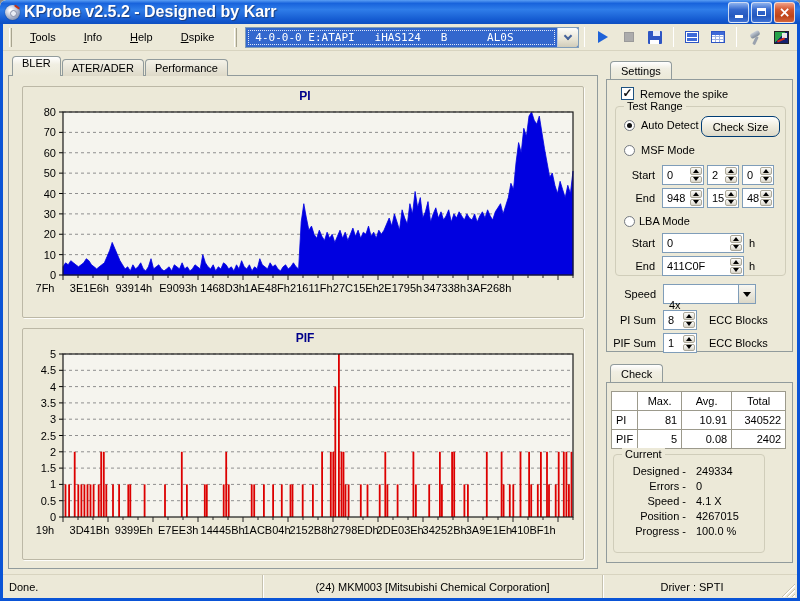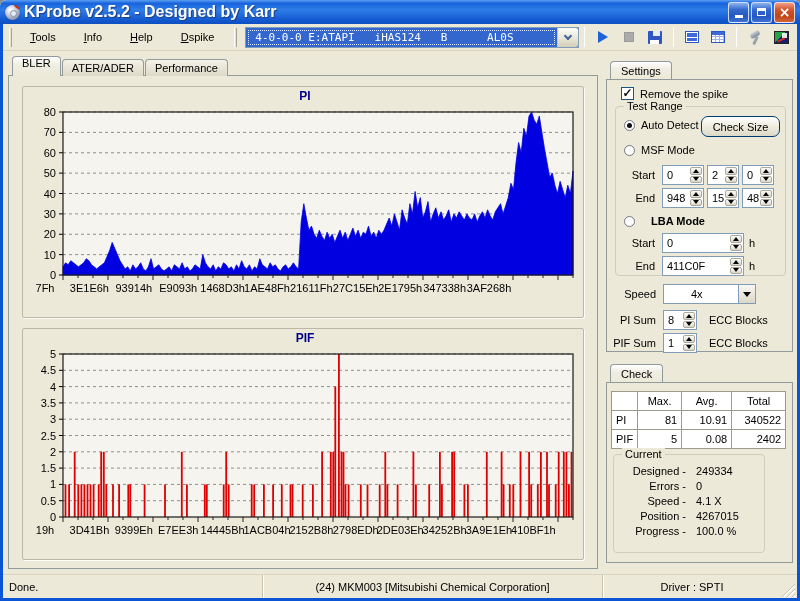--- a/index.html
+++ b/index.html
@@ -95,21 +95,21 @@
   .spinfield{display:inline-flex;height:20px;border:1px solid #7F9DB9;background:#fff;}
   .spin-text{flex:1;padding:3px 3px 0 4px;overflow:hidden;white-space:nowrap;}
   .spinner{width:14px;display:flex;flex-direction:column;padding:1px;gap:1px;}
   .spin-btn{flex:1;background:linear-gradient(#FDFDFB,#D9D5C9);border:1px solid #ACA899;border-radius:2px;
     display:flex;align-items:center;justify-content:center;}
   .tri-up{width:0;height:0;border-left:3px solid transparent;border-right:3px solid transparent;border-bottom:4px solid #000;}
   .tri-down{width:0;height:0;border-left:3px solid transparent;border-right:3px solid transparent;border-top:4px solid #000;}
   .srow{position:absolute;display:flex;align-items:center;}
   .rlabel{text-align:right;padding-right:7px;}
   .combo{display:flex;height:20px;border:1px solid #7F9DB9;background:#fff;}
-  .combo .val{flex:1;padding:3px 0 0 5px;margin-left:22px;}
+  .combo .val{flex:1;padding:14px 0 0 5px;}
   .combo .arrow{width:17px;background:linear-gradient(#F8F7F2,#DCD8C8);border-left:1px solid #7F9DB9;display:flex;align-items:center;justify-content:center;}
   .tri-combo{width:0;height:0;border-left:4px solid transparent;border-right:4px solid transparent;border-top:5px solid #000;}
   
   table.stat{border-collapse:collapse;position:absolute;left:4px;top:8px;background:#fff;}
   table.stat td,table.stat th{border:1px solid #9C9A8C;font-weight:normal;font-size:11px;padding:2px 4px;height:19px;}
   table.stat th{text-align:center;}
   table.stat td.num{text-align:right;}
   .cur-row{display:flex;margin:3px 0;}
   .cur-label{width:72px;text-align:right;}
   .cur-val{margin-left:10px;}
@@ -540,21 +540,21 @@
                 </span>
                 <span class="spin-btn">
                   <span class="tri-down"></span>
                 </span>
               </span>
             </span>
         </div>
 
         <div class="srow" style="left:8px;top:108px;">
           <span class="radio"></span>
-          <span style="margin-left:16px;font-weight:bold;">LBA Mode</span>
+          <span style="margin-left:4px;">LBA Mode</span>
         </div>
 
         <div class="srow" style="left:10px;top:126px;">
           <span class="rlabel" style="width:36px;">Start</span>
           <span class="spinfield" style="width:82px;">
               <span class="spin-text">0</span>
               <span class="spinner">
                 <span class="spin-btn">
                   <span class="tri-up"></span>
                 </span>

